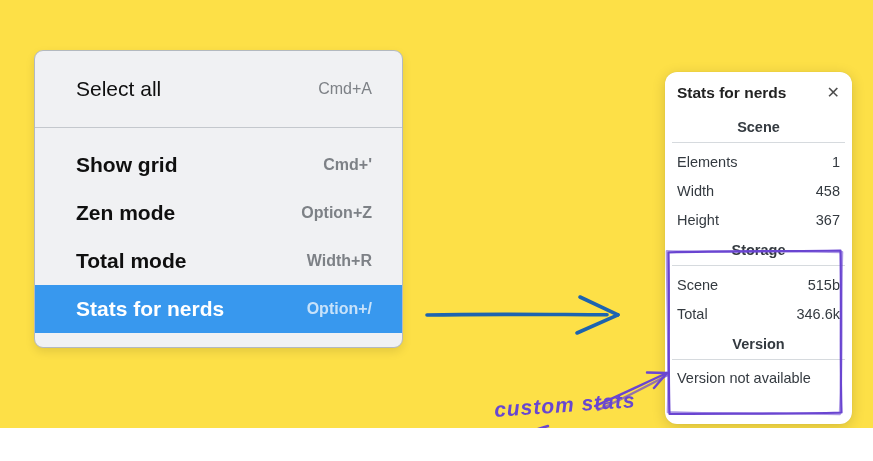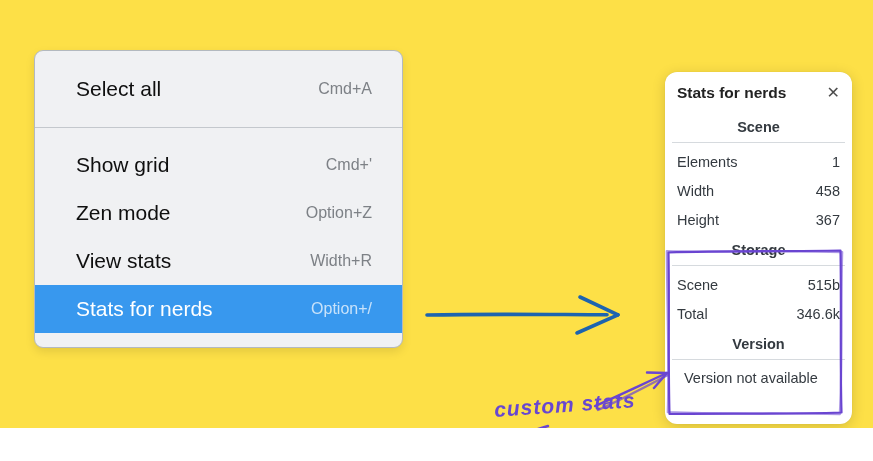--- a/index.html
+++ b/index.html
@@ -36,21 +36,21 @@
   .menu-row .shortcut {
     color: #7d8186;
     font-size: 16px;
   }
   .menu-row.tall { height: 76px; }
   .menu-divider {
     height: 1px;
     background: #c4c8cd;
   }
   .menu-group { padding: 13px 0 14px; }
-  .menu-group .menu-row { height: 48px; }
+  .menu-group .menu-row { height: 48px; font-weight: bold; }
   .menu-row.highlighted {
     background: #3898ee;
     color: #ffffff;
   }
   .menu-row.highlighted .shortcut {
     color: rgba(255,255,255,0.72);
   }
 
   
   .stats-panel {
@@ -98,21 +98,20 @@
     display: flex;
     justify-content: space-between;
     align-items: center;
     padding: 4px 0;
     line-height: 21px;
     text-align: right;
   }
   .version-note {
     padding-top: 3px;
     line-height: 21px;
-    margin-left: 7px;
   }
 
   
   .overlay { position: absolute; pointer-events: none; }
 
   .annotation-text {
     position: absolute;
     left: 494px;
     top: 393px;
     font-size: 21px;
@@ -138,21 +137,21 @@
     <div class="menu-group">
       <div class="menu-row">
         <span>Show grid</span>
         <span class="shortcut">Cmd+'</span>
       </div>
       <div class="menu-row">
         <span>Zen mode</span>
         <span class="shortcut">Option+Z</span>
       </div>
       <div class="menu-row">
-        <span>View stats</span>
+        <span>Total mode</span>
         <span class="shortcut">Width+R</span>
       </div>
       <div class="menu-row highlighted">
         <span>Stats for nerds</span>
         <span class="shortcut">Option+/</span>
       </div>
     </div>
   </div>
 
   <svg class="overlay" style="left:420px; top:292px;" width="210" height="50" viewBox="0 0 210 50">

